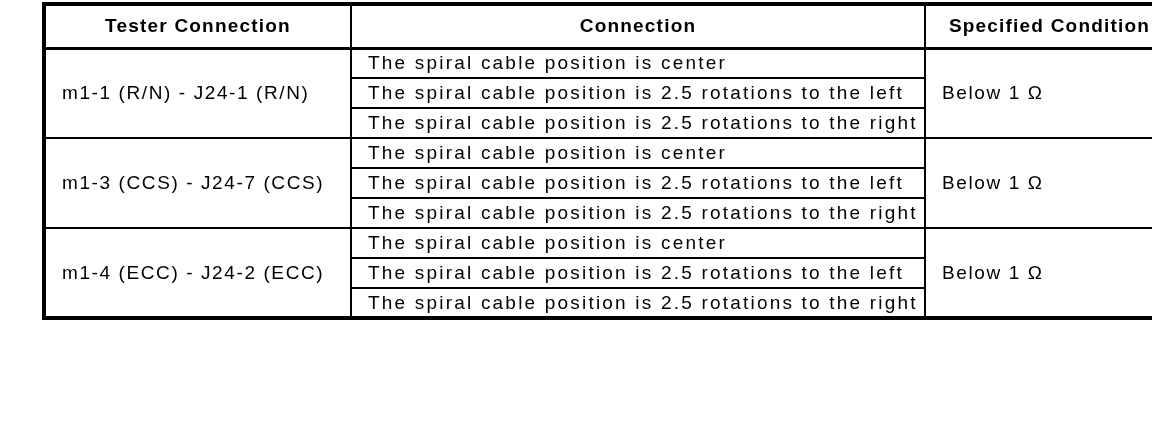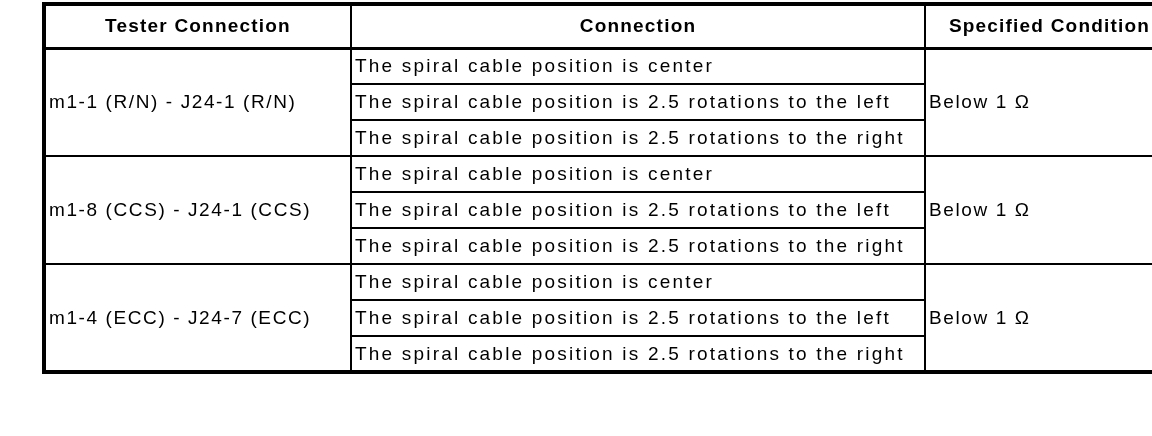--- a/index.html
+++ b/index.html
@@ -34,26 +34,26 @@
     font-size: 19px;
     font-weight: bold;
     letter-spacing: 1.2px;
     text-align: center;
     vertical-align: middle;
     border-bottom-width: 3px !important;
     white-space: nowrap;
     overflow: hidden;
   }
   td {
-    height: 36px;
+    height: 30px;
     font-size: 19px;
     letter-spacing: 2.2px;
     text-align: left;
     vertical-align: middle;
-    padding: 0 3px;
+    padding: 0 16px;
     white-space: nowrap;
     overflow: hidden;
     background: #ffffff;
   }
   td.tester-cell, td.spec-cell { letter-spacing: 1.6px; }
 </style>
 </head>
 <body>
 
 <div class="page">
@@ -78,33 +78,33 @@
         <td class="spec-cell" rowspan="3">Below 1 Ω</td>
       </tr>
       <tr>
         <td class="cond-cell">The spiral cable position is 2.5 rotations to the left</td>
       </tr>
       <tr>
         <td class="cond-cell">The spiral cable position is 2.5 rotations to the right</td>
       </tr>
 
       <tr>
-        <td class="tester-cell" rowspan="3">m1-8 (CCS) - J24-1 (CCS)</td>
+        <td class="tester-cell" rowspan="3">m1-3 (CCS) - J24-7 (CCS)</td>
         <td class="cond-cell">The spiral cable position is center</td>
         <td class="spec-cell" rowspan="3">Below 1 Ω</td>
       </tr>
       <tr>
         <td class="cond-cell">The spiral cable position is 2.5 rotations to the left</td>
       </tr>
       <tr>
         <td class="cond-cell">The spiral cable position is 2.5 rotations to the right</td>
       </tr>
 
       <tr>
-        <td class="tester-cell" rowspan="3">m1-4 (ECC) - J24-7 (ECC)</td>
+        <td class="tester-cell" rowspan="3">m1-4 (ECC) - J24-2 (ECC)</td>
         <td class="cond-cell">The spiral cable position is center</td>
         <td class="spec-cell" rowspan="3">Below 1 Ω</td>
       </tr>
       <tr>
         <td class="cond-cell">The spiral cable position is 2.5 rotations to the left</td>
       </tr>
       <tr>
         <td class="cond-cell">The spiral cable position is 2.5 rotations to the right</td>
       </tr>
     </tbody>

